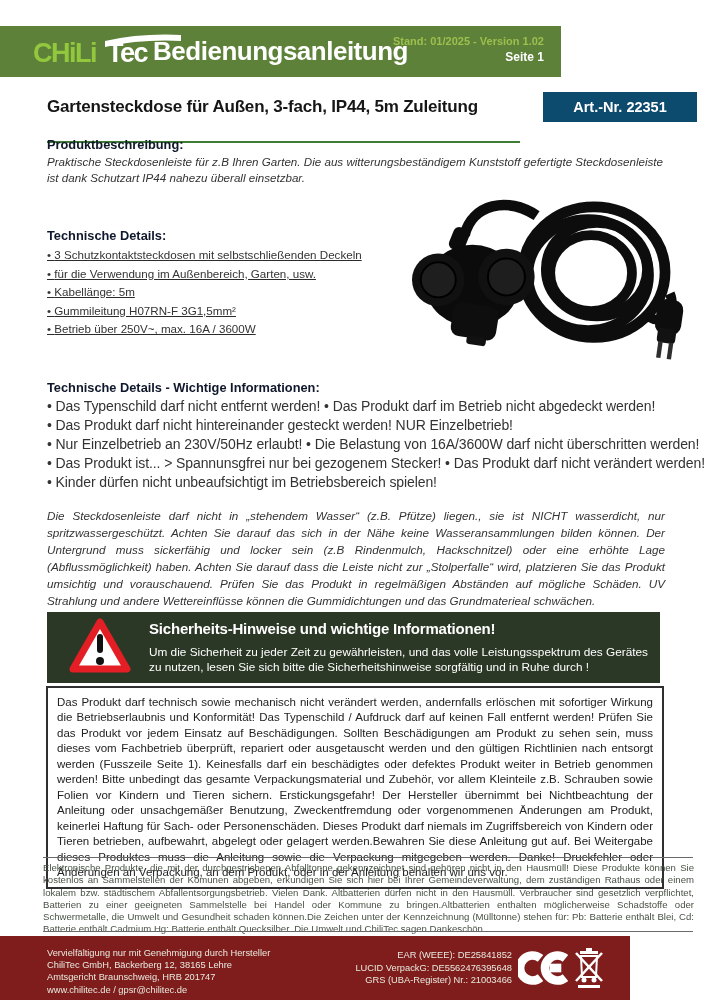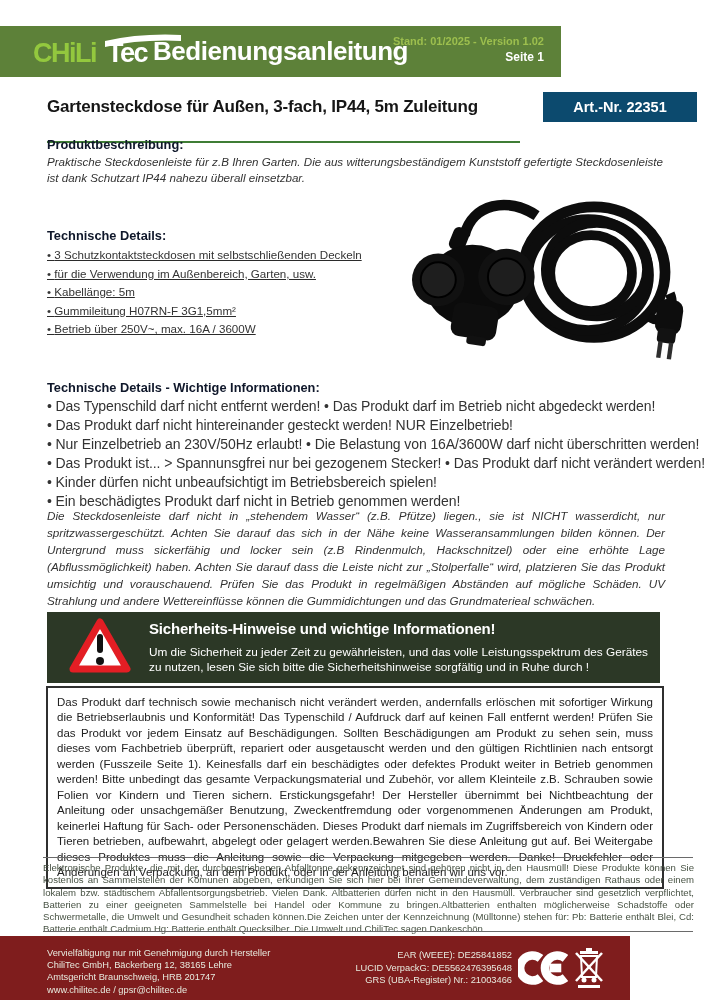--- a/index.html
+++ b/index.html
@@ -140,21 +140,20 @@
     </svg>
   </div>
 
   <div class="sec-heading info-heading">Technische Details - Wichtige Informationen:</div>
   <ul class="plain info-list">
     <li>Das Typenschild darf nicht entfernt werden!  • Das Produkt darf im Betrieb nicht abgedeckt werden!</li>
     <li>Das Produkt darf nicht hintereinander gesteckt werden! NUR Einzelbetrieb!</li>
     <li>Nur Einzelbetrieb an 230V/50Hz erlaubt! • Die Belastung von 16A/3600W darf nicht überschritten werden!</li>
     <li>Das Produkt ist... &gt; Spannunsgfrei nur bei gezogenem Stecker! • Das Produkt darf nicht verändert werden!</li>
     <li>Kinder dürfen nicht unbeaufsichtigt im Betriebsbereich spielen!</li>
-    <li>Ein beschädigtes Produkt darf nicht in Betrieb genommen werden!</li>
   </ul>
 
   <div class="body-text placement-text">Die Steckdosenleiste darf nicht in „stehendem Wasser“ (z.B. Pfütze) liegen., sie ist NICHT wasserdicht, nur spritzwassergeschützt.  Achten Sie darauf das sich in der Nähe keine Wasseransammlungen bilden können. Der Untergrund muss sickerfähig und locker sein (z.B Rindenmulch, Hackschnitzel) oder eine erhöhte Lage (Abflussmöglichkeit) haben. Achten Sie darauf dass die Leiste nicht zur „Stolperfalle“ wird, platzieren Sie das Produkt umsichtig und vorauschauend. Prüfen Sie das Produkt in regelmäßigen Abständen auf mögliche Schäden. UV Strahlung und andere Wettereinflüsse können die Gummidichtungen und das Grundmaterieal schwächen.</div>
 
   <div class="safety-box">
     <div class="warning-icon">
       <svg width="62" height="56" viewBox="0 0 62 56">
         <path d="M31 4 L58 51 L4 51 Z" fill="#ffffff" stroke="#e31e24" stroke-width="7" stroke-linejoin="round"></path>
         <rect x="28" y="16" width="6" height="19" rx="3" fill="#111111"></rect>
         <circle cx="31" cy="43" r="4" fill="#111111"></circle>

